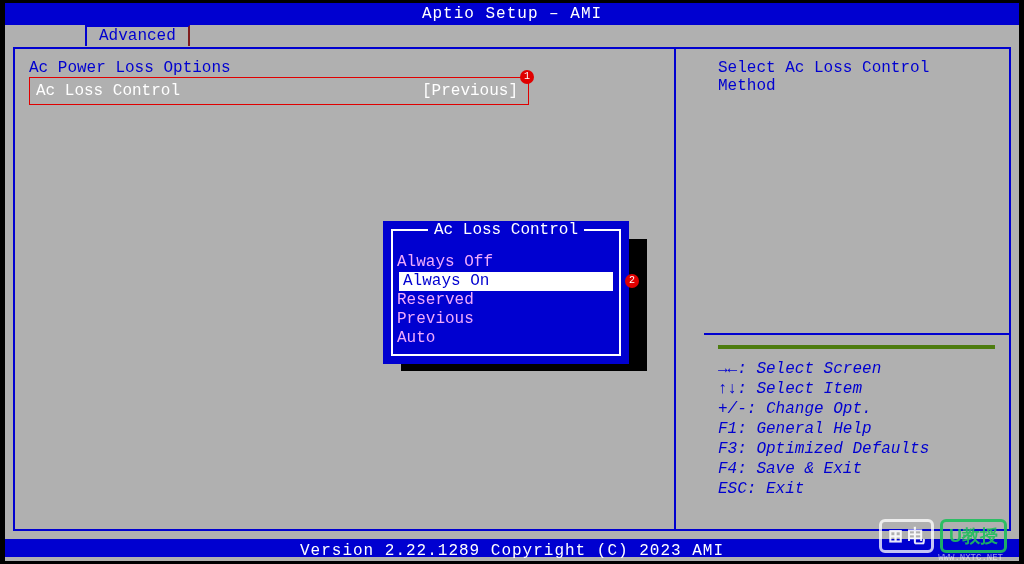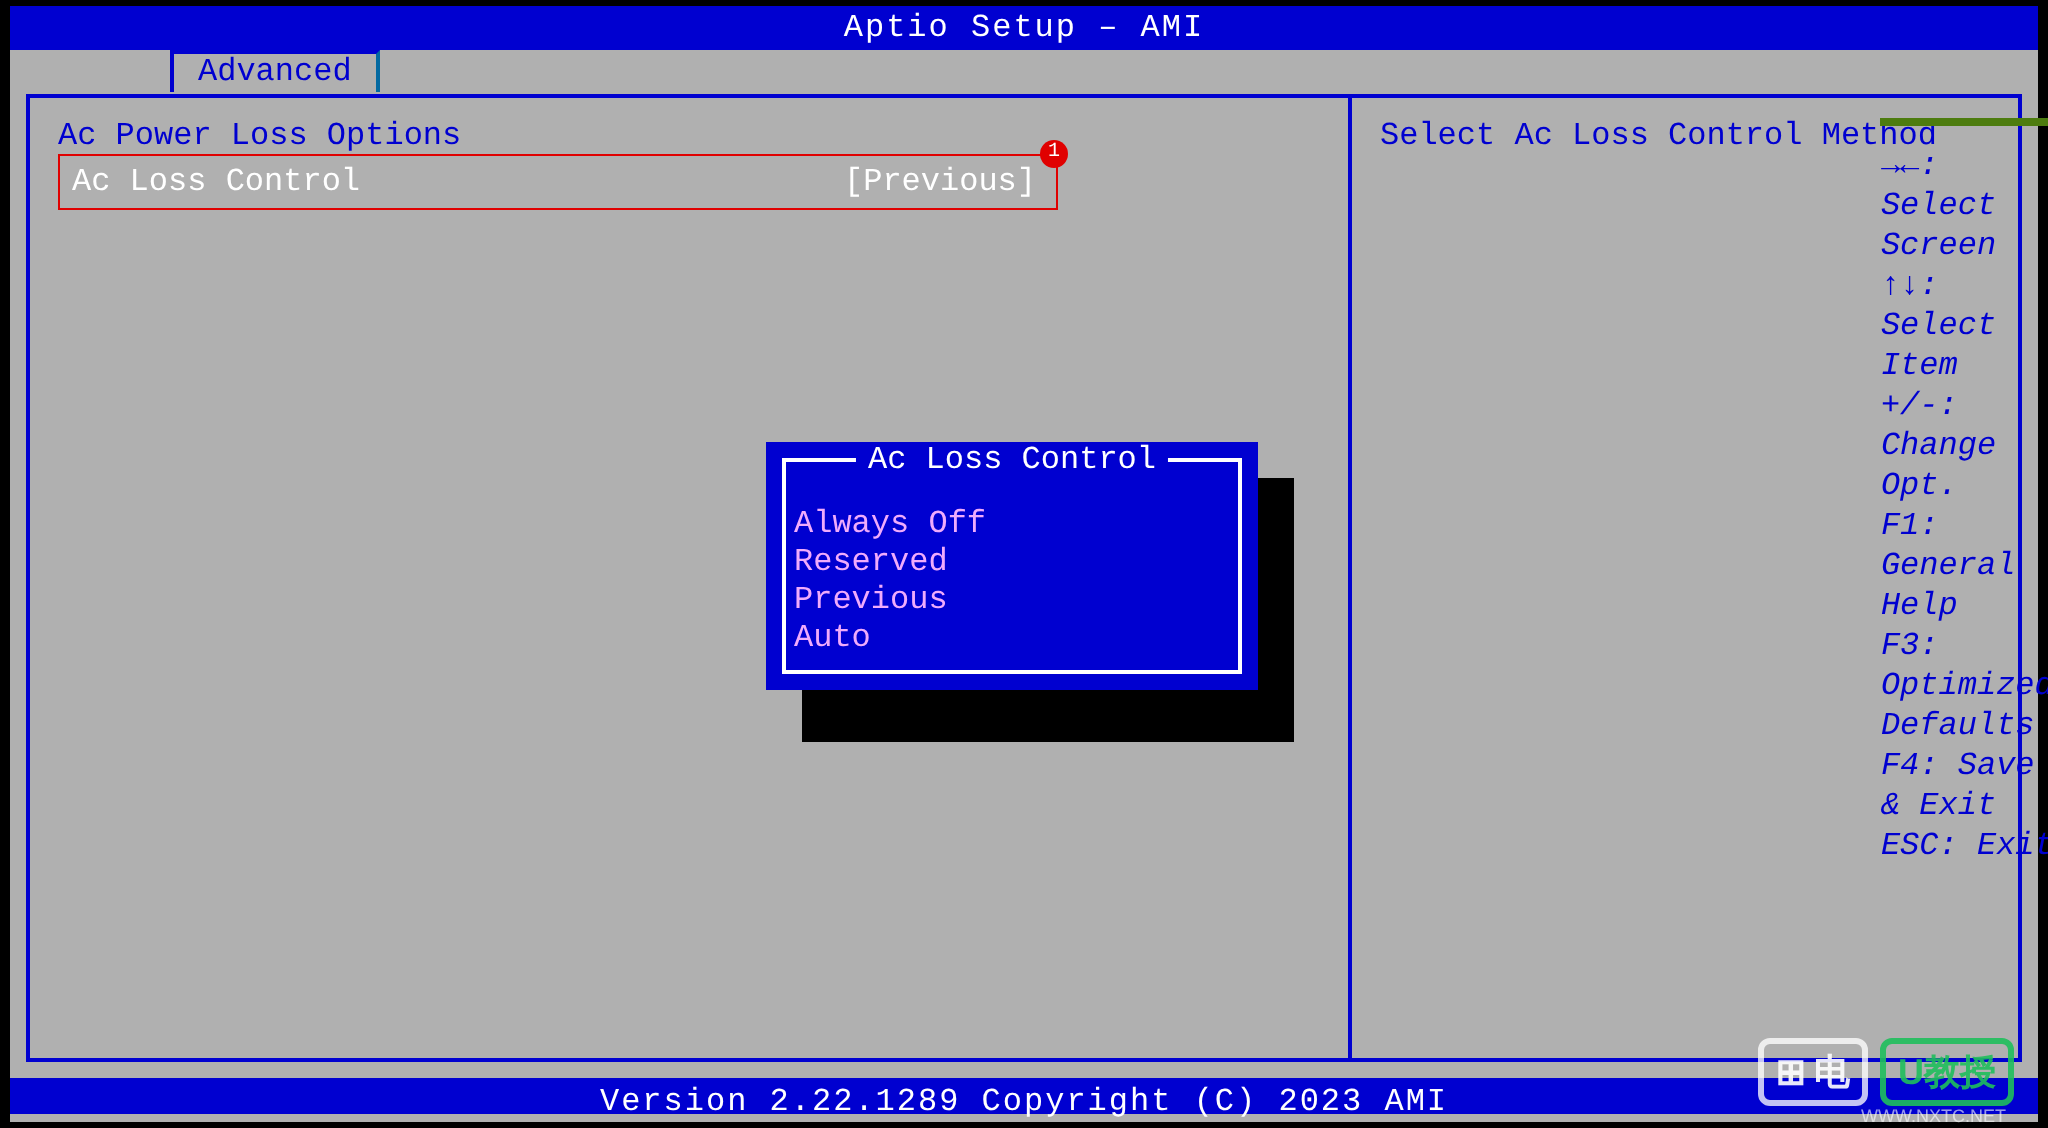--- a/index.html
+++ b/index.html
@@ -29,21 +29,21 @@
       position: relative;
     }
     .tab {
       position: absolute;
       left: 80px;
       height: 21px;
       padding: 0 12px;
       background: #b0b0b0;
       color: #0000d0;
       border-left: 2px solid #0000d0;
-      border-right: 2px solid #0369a1;
+      border-right: 2px solid #7f1d1d;
       border-top: 2px solid #0000d0;
       line-height: 19px;
     }
     .main-area {
       position: absolute;
       left: 8px; right: 8px; top: 44px; bottom: 30px;
       border: 2px solid #0000d0;
       display: flex;
       background: #b0b0b0;
     }
@@ -92,21 +92,21 @@
       border-top: 4px solid #4d7c0f;
       margin-top: 230px;
       padding-top: 10px;
       line-height: 20px;
       font-style: italic;
     }
     .key-help-border {
       border-top: 2px solid #0000d0;
       margin: 0 -14px 10px -14px;
     }
-    .right-panel-inner { display:flex; flex-direction:row; height:100%; }
+    .right-panel-inner { display:flex; flex-direction:column; height:100%;margin-left:28px; }
     .bottom-bar {
       position: absolute;
       left: 0; right: 0; bottom: 4px;
       height: 18px;
       background: #0000d0;
       color: #fff;
       text-align: center;
       line-height: 24px;
       letter-spacing: 1px;
     }
@@ -161,21 +161,21 @@
       font-weight: bold;
       font-size: 18px;
       display:flex; align-items:center; gap:4px;
     }
     .wm-green {
       border-color: #1fbf5c;
       color: #1fbf5c;
     }
     .wm-sub {
       position:absolute; right:16px; bottom:-2px;
-      font-size:9px; color:rgba(255,255,255,0.6); font-family:Liberation Sans, sans-serif;
+      font-size:9px; color:rgba(255,255,255,0.6); font-family:Liberation Mono, monospace;
     }
   </style>
 </head>
 <body>
 
 <div class="bios-container">
   <div class="title-bar">Aptio Setup – AMI</div>
 
   <div class="tab-row">
     <div class="tab">Advanced</div>
@@ -211,20 +211,24 @@
     </div>
   </div>
 
   <div class="popup-shadow"></div>
   <div class="popup">
     <div class="popup-inner">
       <div class="popup-title-row">
         <div class="popup-title">Ac Loss Control</div>
       </div>
       <div class="popup-item">Always Off</div>
+      <div class="popup-item selected" style="position:relative;">
+        <span>Always On</span>
+        <span class="badge badge-2">2</span>
+      </div>
       <div class="popup-item">Reserved</div>
       <div class="popup-item">Previous</div>
       <div class="popup-item">Auto</div>
     </div>
   </div>
 
   <div class="bottom-bar">Version 2.22.1289 Copyright (C) 2023 AMI</div>
 
   <div class="watermark">
     <div class="wm-box">

